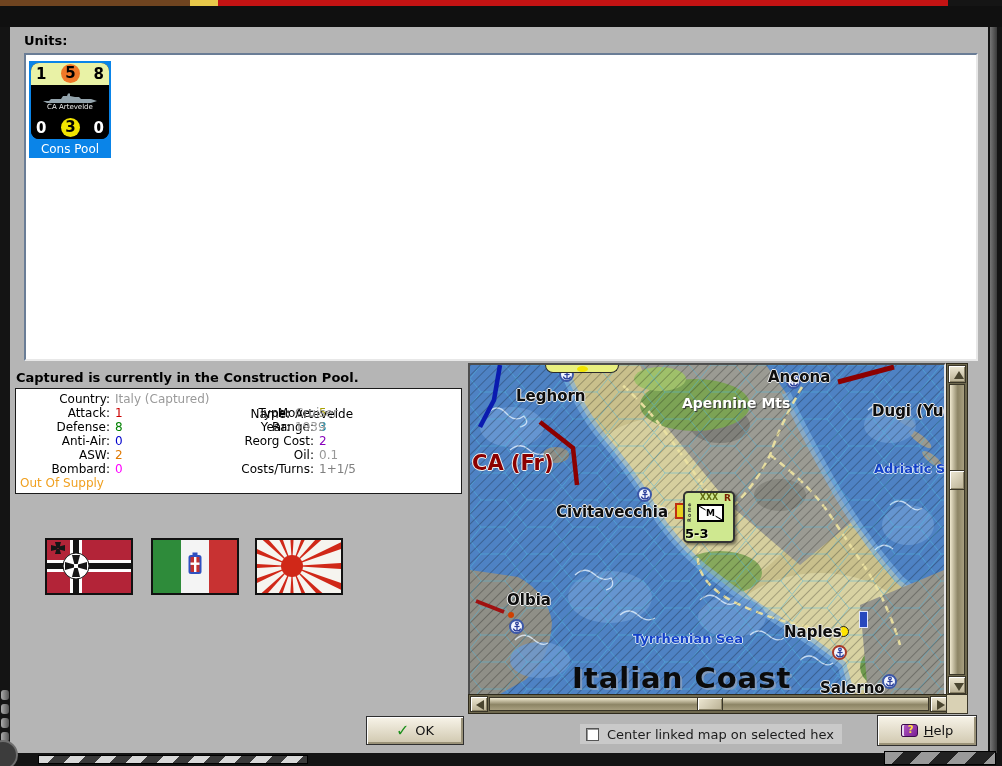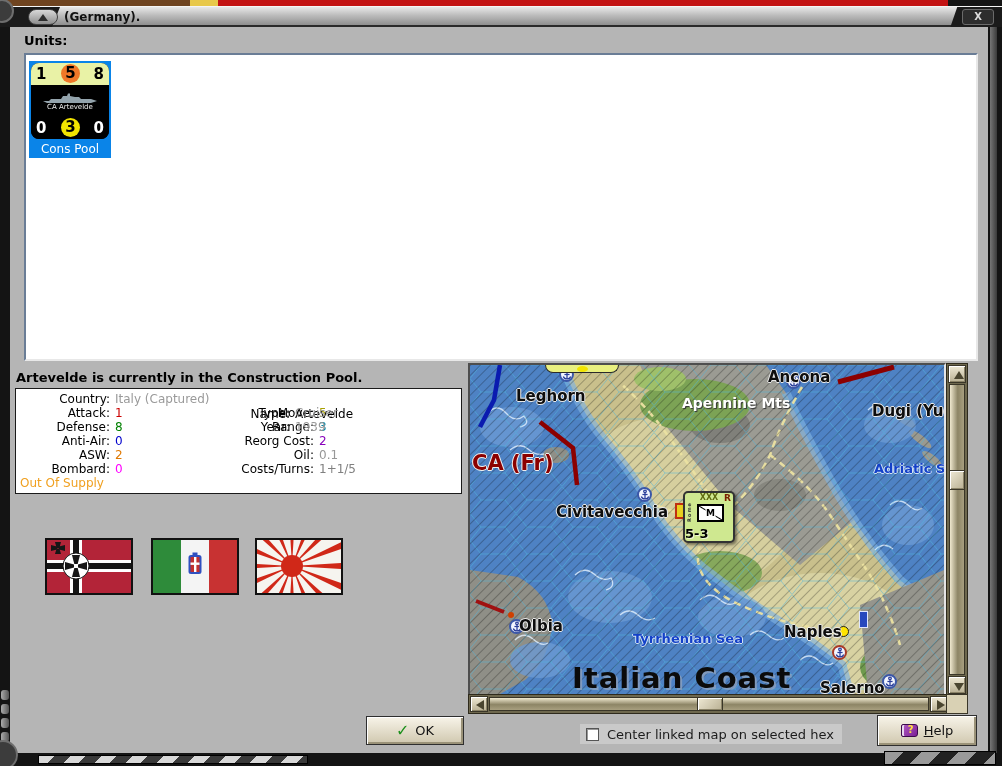--- a/index.html
+++ b/index.html
@@ -150,30 +150,20 @@
 <body>
 
 <div id="screen">
 
   <div class="top-strip">
     <div class="seg" style="left:0;width:190px;background:#6f4420;"></div>
     <div class="seg" style="left:190px;width:28px;background:#e8c84a;"></div>
     <div class="seg" style="left:218px;width:730px;background:#c31313;"></div>
   </div>
 
-  <div class="titlebar">
-    <div class="cap cap-left"></div>
-    <div class="cap cap-right"></div>
-    <div class="corner-disc" style="left:-10px;top:-8px;width:24px;height:24px;"></div>
-    <div class="rollup-btn">
-        <div class="tri-up"></div>
-      </div>
-    <div class="win-title">(Germany).</div>
-    <div class="close-btn">X</div>
-  </div>
 
   <div class="frame-left"></div>
   <div class="frame-right">
       <div class="band"></div>
     </div>
   <div class="pipes">
       <div></div>
       <div></div>
       <div></div>
       <div></div>
@@ -200,21 +190,21 @@
           <div class="band-bot">
             <span class="cnum" style="left:5px;top:1px;color:#fff;">0</span>
             <span class="cnum circ" style="left:30px;top:1px;background:#f2e400;color:#000;">3</span>
             <span class="cnum" style="right:5px;top:1px;color:#fff;">0</span>
           </div>
         </div>
         <div class="tile-caption">Cons Pool</div>
       </div>
     </div>
 
-    <div class="headline">Artevelde is currently in the Construction Pool.</div>
+    <div class="headline">Captured is currently in the Construction Pool.</div>
 
     <div class="stats-panel">
       <div class="stats-col" id="stats-col1">
           <div class="stat-row" style="top: 4px;">
             <span class="stat-label">Country:</span>
             <span class="stat-value" style="color: rgb(154, 154, 154);">Italy (Captured)</span>
           </div>
           <div class="stat-row" style="top: 18px;">
             <span class="stat-label">Attack:</span>
             <span class="stat-value" style="color: rgb(204, 0, 0);">1</span>
@@ -420,21 +410,21 @@
 
         <div class="city-dot"></div>
         <div class="factory"></div>
       <span class="lbl city" style="left: 46px; top: 22px;">Leghorn</span>
           <span class="lbl city" style="left: 298px; top: 3px;">Ancona</span>
           <span class="lbl mts" style="left: 212px; top: 30px;">Apennine Mts</span>
           <span class="lbl city" style="left: 402px; top: 37px;">Dugi (Yug)</span>
           <span class="lbl sea" style="left: 404px; top: 96px;">Adriatic Sea</span>
           <span class="lbl zone" style="left: 2px; top: 86px;">CA (Fr)</span>
           <span class="lbl city" style="left: 86px; top: 138px;">Civitavecchia</span>
-          <span class="lbl city" style="left: 37px; top: 252px; margin-left: 12px;">Olbia</span>
+          <span class="lbl city" style="left: 37px; top: 226px;">Olbia</span>
           <span class="lbl sea" style="left: 163px; top: 266px;">Tyrrhenian Sea</span>
           <span class="lbl city" style="left: 314px; top: 258px;">Naples</span>
           <span class="lbl coast" style="left: 102px; top: 296px;">Italian Coast</span>
           <span class="lbl city" style="left: 350px; top: 314px;">Salerno</span>
           <span class="port" style="left: 89px; top: 2px;">
             <svg viewBox="0 0 12 14" width="10" height="12">
               <g fill="none" stroke="#2a3e9a" stroke-width="1.5">
                 <circle cx="6" cy="2.6" r="1.6"></circle>
                 <line x1="6" y1="4.2" x2="6" y2="11.5"></line>
                 <line x1="2.9" y1="6.4" x2="9.1" y2="6.4"></line>

